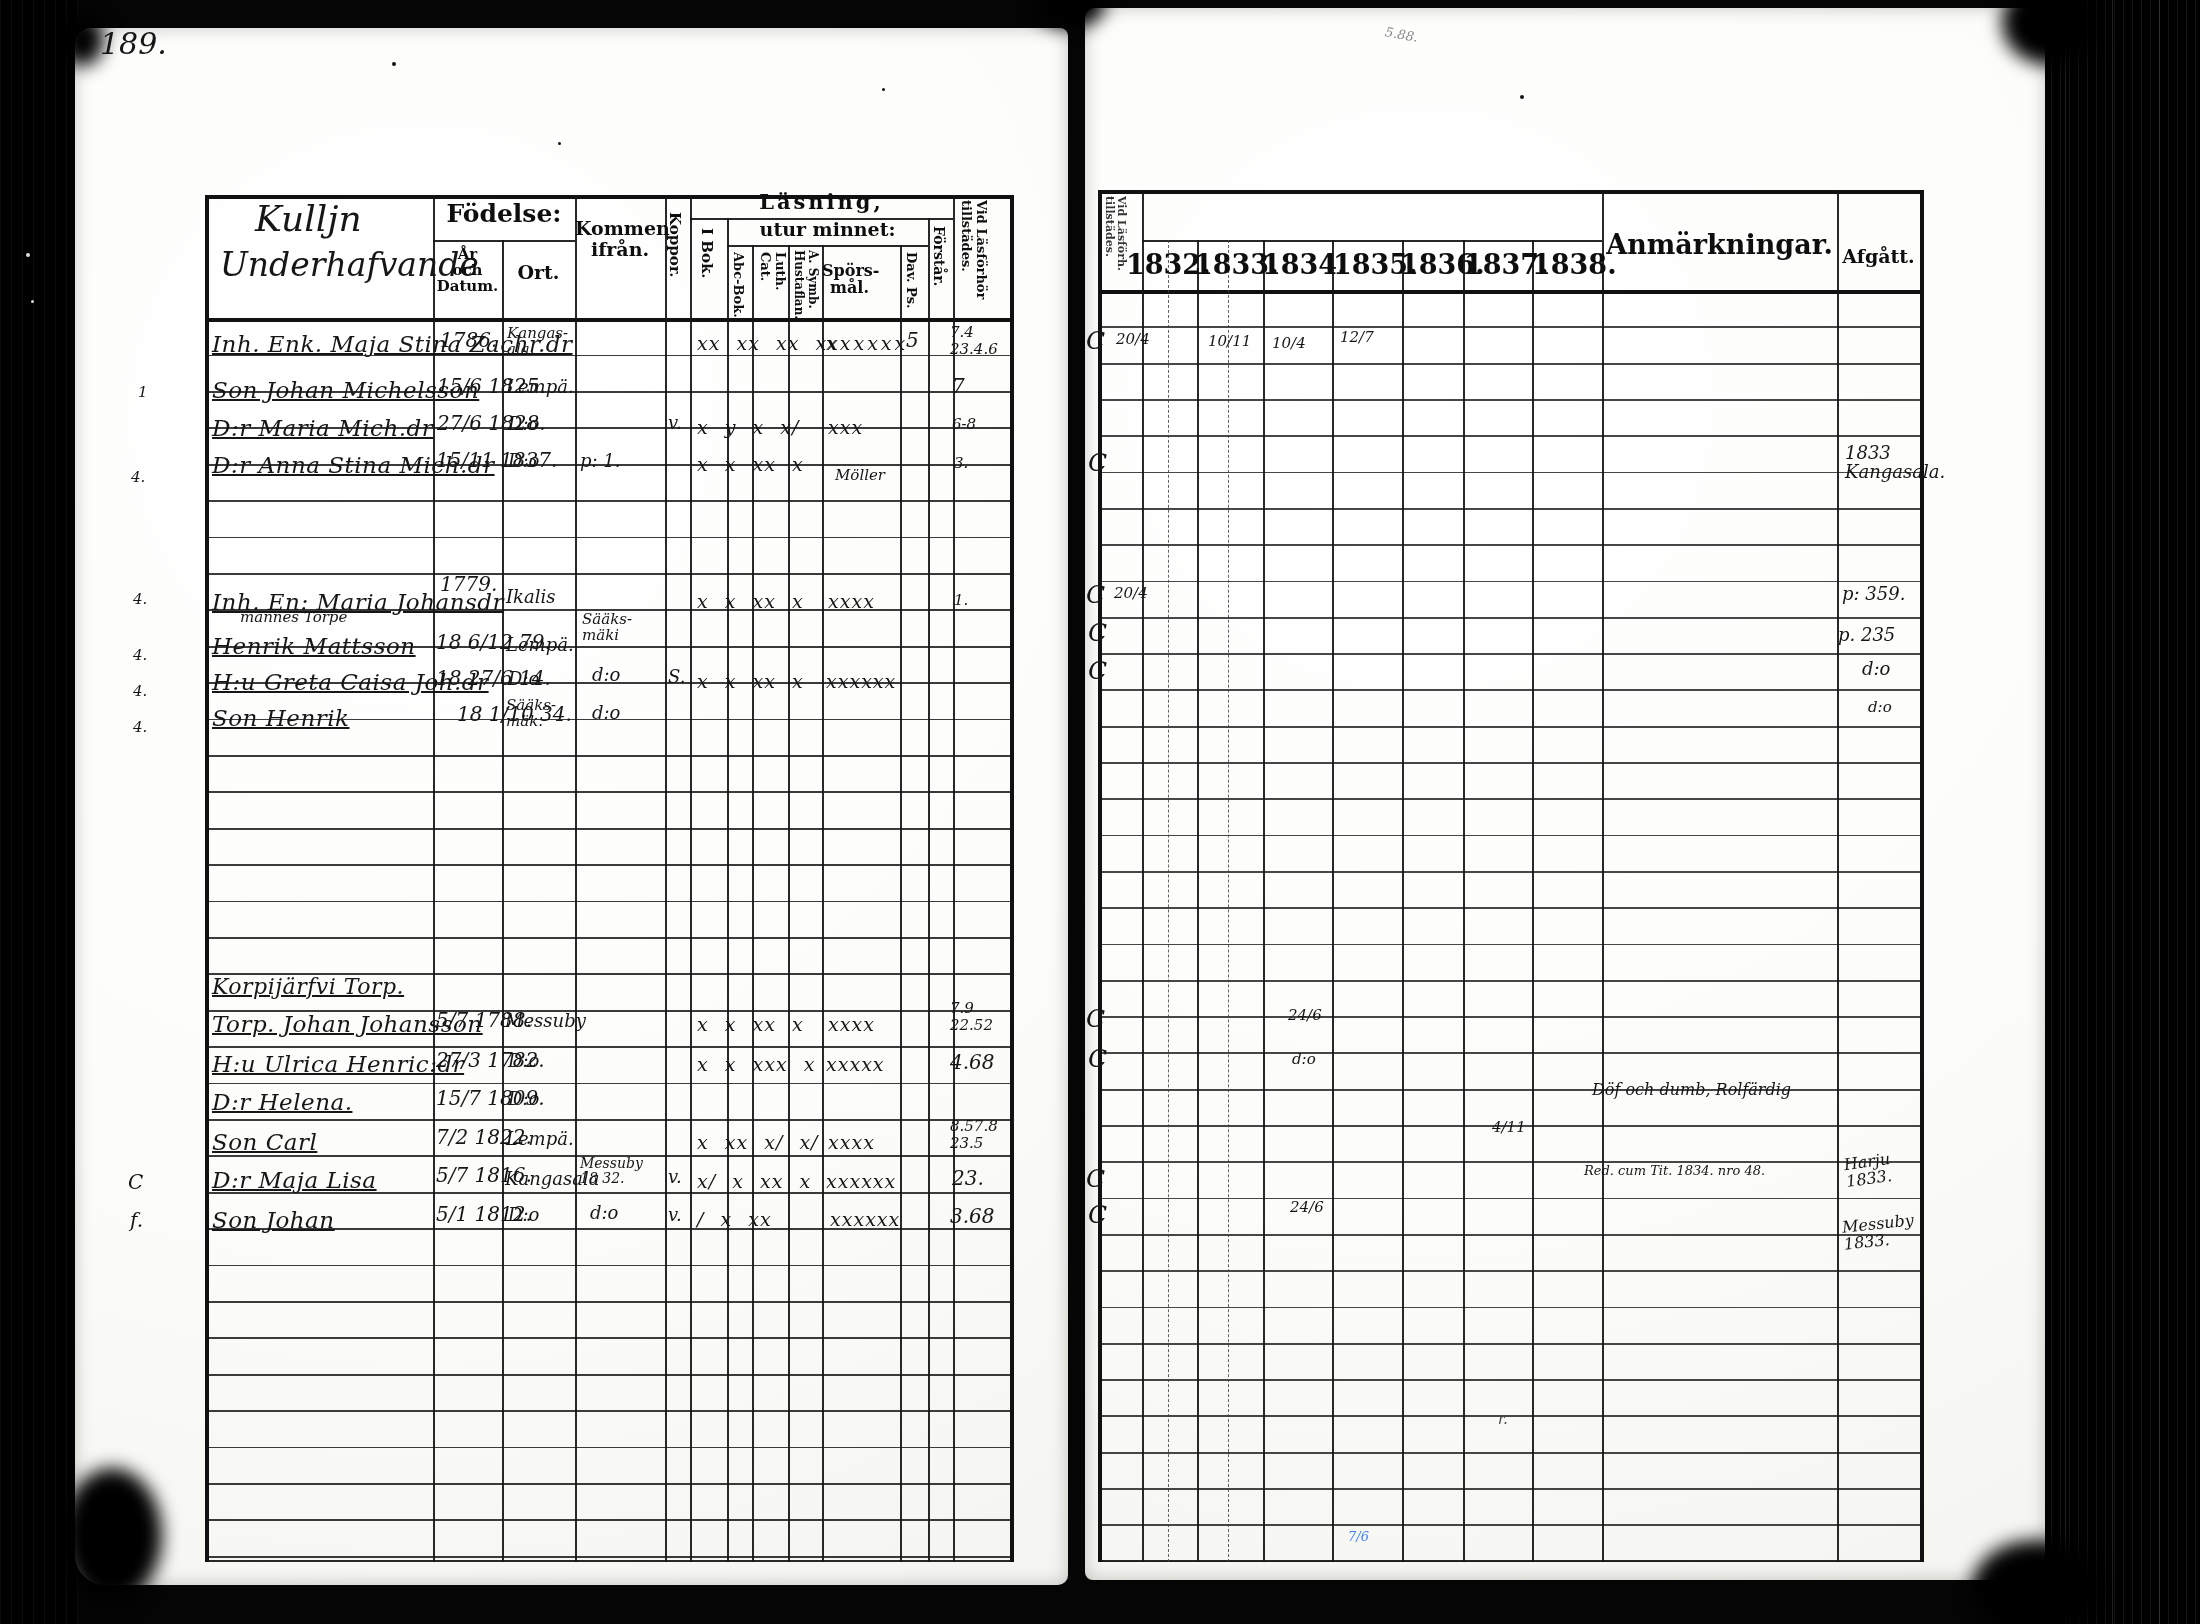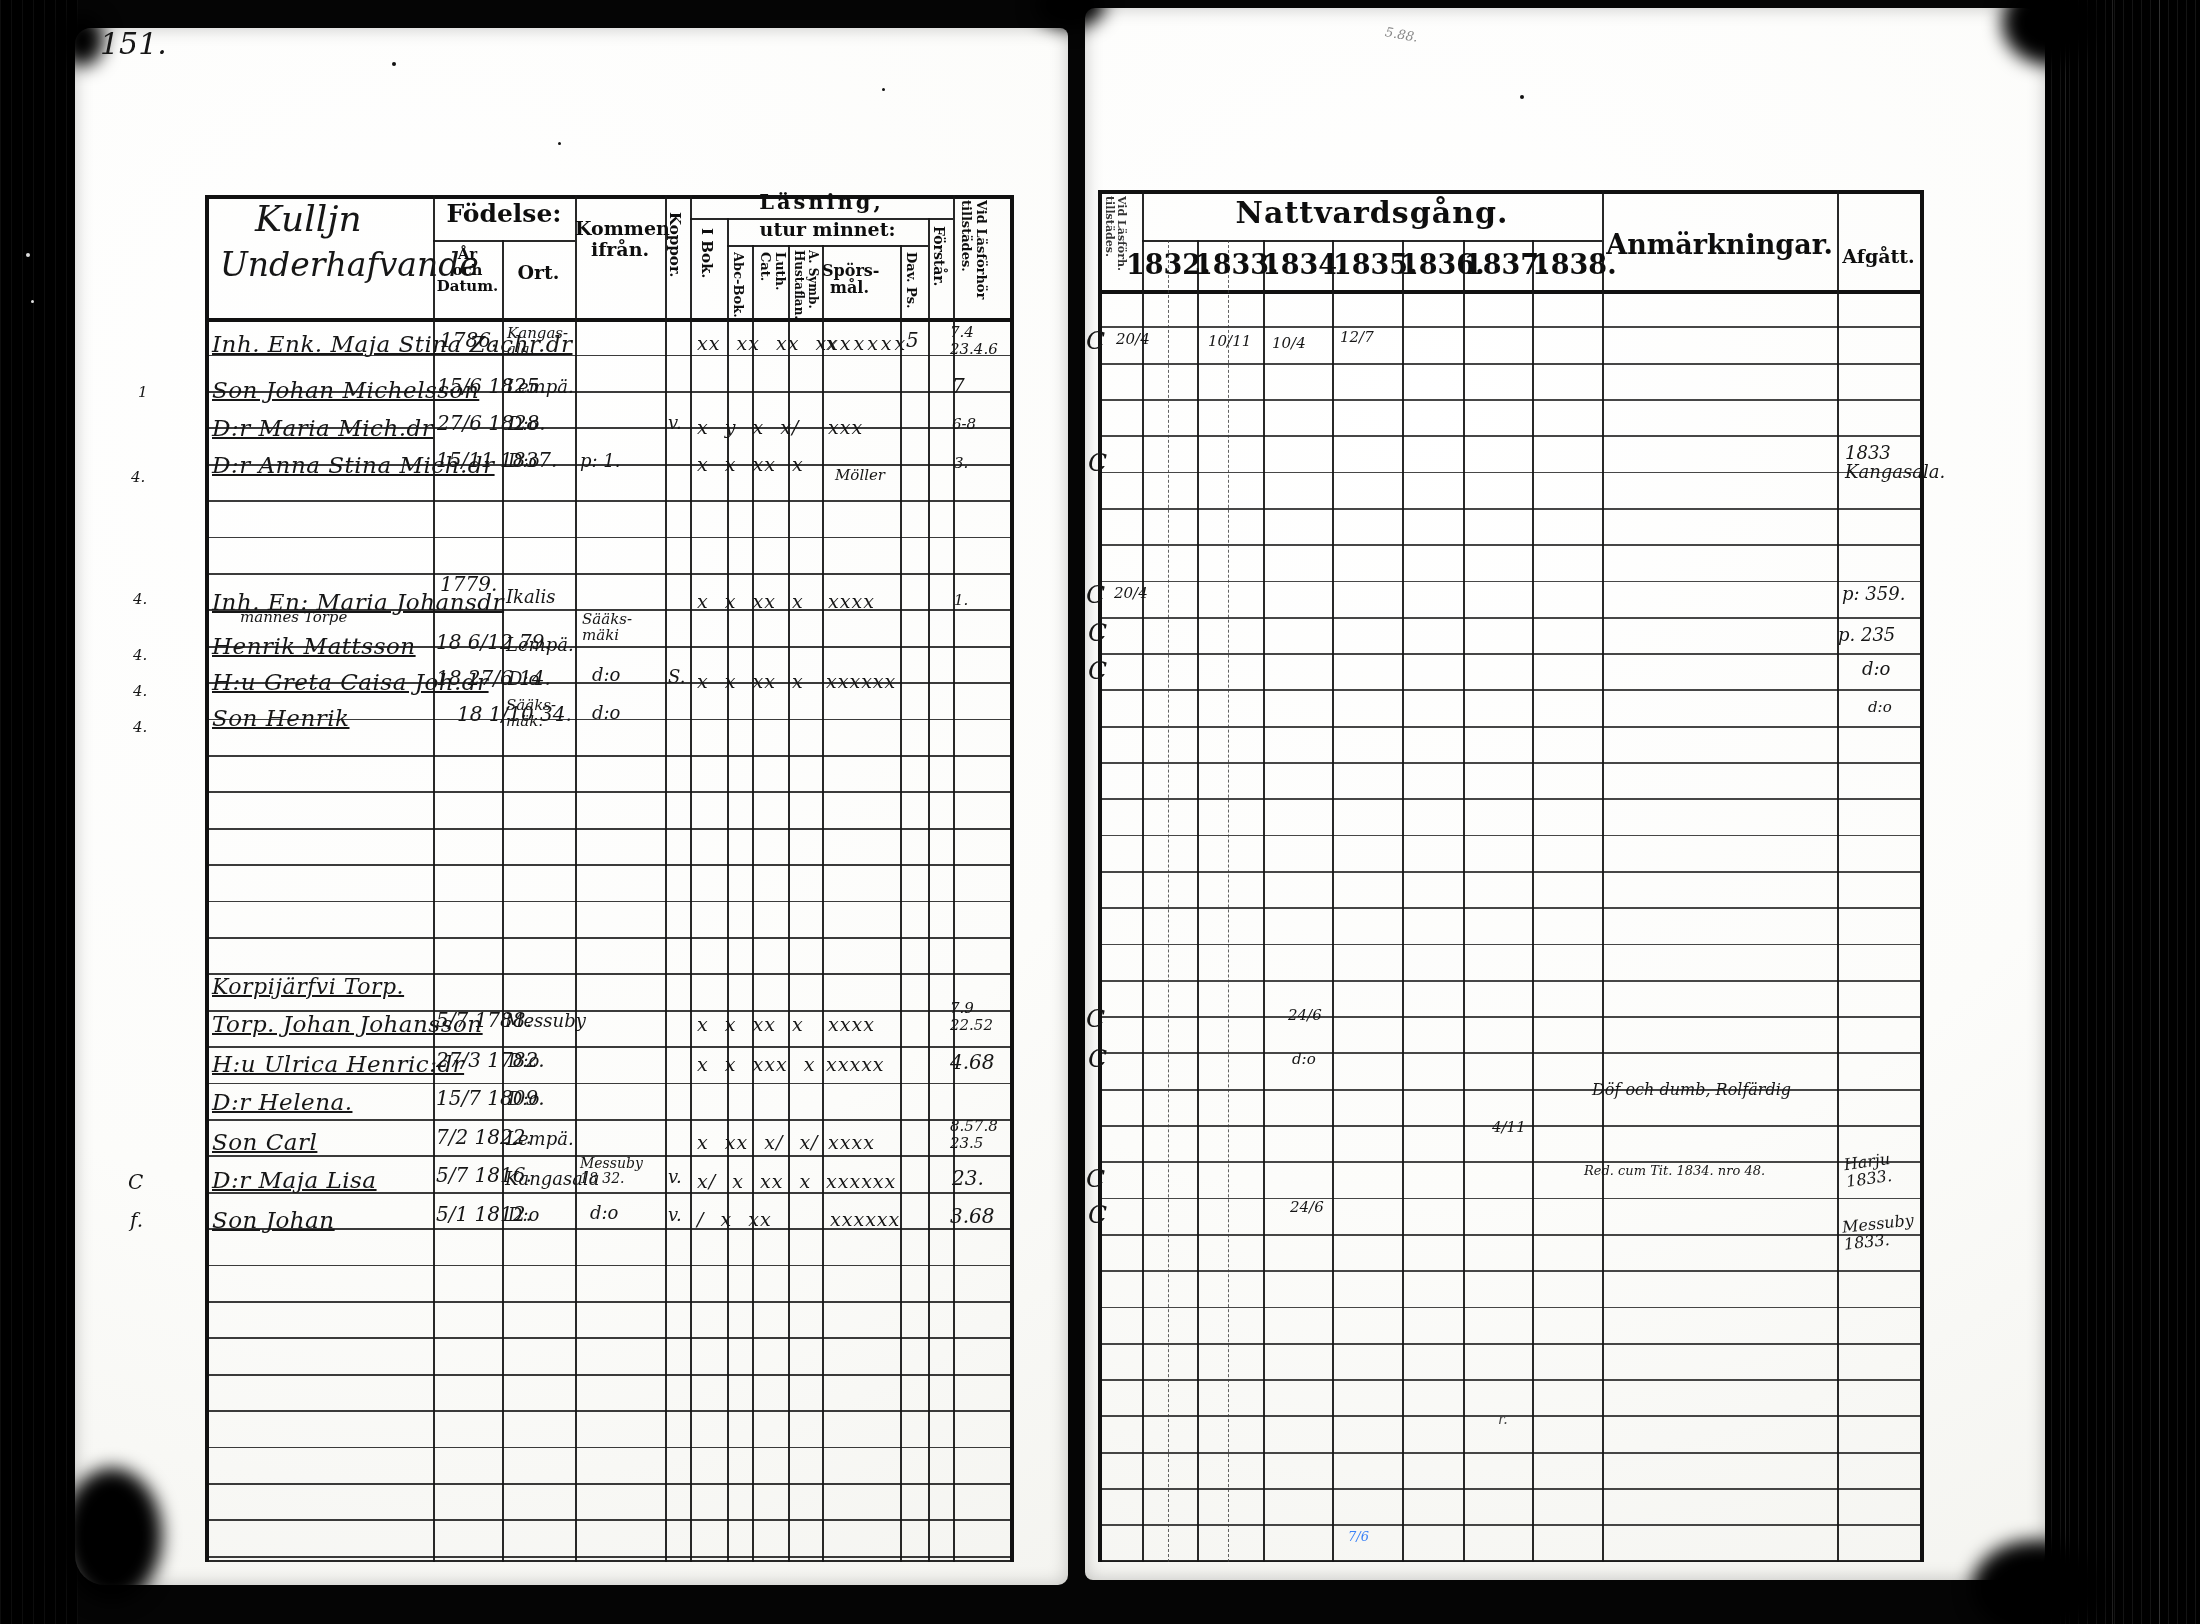--- a/index.html
+++ b/index.html
@@ -96,21 +96,21 @@
   <div class="vdash" style="left:1228px;top:240px;height:1322px;"></div>
   <div class="vline" style="left:1263px;top:240px;height:1322px;"></div>
   <div class="vline" style="left:1332px;top:240px;height:1322px;"></div>
   <div class="vline" style="left:1402px;top:240px;height:1322px;"></div>
   <div class="vline" style="left:1463px;top:240px;height:1322px;"></div>
   <div class="vline" style="left:1532px;top:240px;height:1322px;"></div>
   <div class="vline" style="left:1602px;top:190px;height:1372px;"></div>
   <div class="vline" style="left:1837px;top:190px;height:1372px;"></div>
   <div class="vline thick" style="left:1920px;top:190px;height:1372px;"></div>
 
-  <span class="hw" style="left:100px;top:28px;font-size:30px;">151.</span>
+  <span class="hw" style="left:100px;top:28px;font-size:30px;">189.</span>
   <span class="hw" style="left:255px;top:200px;font-size:36px;">Kulljn</span>
   <span class="hw" style="left:220px;top:248px;font-size:33px;">Underhafvande</span>
 
   <span class="prt" style="left:433px;top:200px;width:142px;font-size:25px;">Födelse:</span>
   <span class="prt" style="left:433px;top:246px;width:69px;font-size:15px;">År
 och
 Datum.</span>
   <span class="prt" style="left:502px;top:262px;width:73px;font-size:19px;">Ort.</span>
   <span class="prt" style="left:575px;top:218px;width:90px;font-size:19px;">Kommen
 ifrån.</span>
@@ -237,21 +237,20 @@
   <span class="hw dt" style="left:130px;top:1210px;">f.</span>
   <span class="hw nm" style="left:212px;top:1208px;">Son Johan</span>
   <span class="hw dt" style="left:436px;top:1204px;">5/1 1812.</span>
   <span class="hw ot" style="left:508px;top:1206px;">D:o</span>
   <span class="hw ot" style="left:590px;top:1204px;">d:o</span>
   <span class="hw ot" style="left:668px;top:1206px;">v.</span>
   <span class="hw mk" style="left:697px;top:1210px;">/ x xx</span>
   <span class="hw mk" style="left:830px;top:1210px;">xxxxxx</span>
   <span class="hw dt" style="left:950px;top:1206px;">3.68</span>
 
-  <span class="prt" style="left:1142px;top:197px;width:460px;font-size:30px;letter-spacing:1px;">Nattvardsgång.</span>
   <span class="prt vt" style="left:1102px;top:196px;height:95px;font-size:11px;color:#333;">Vid Läsförh.
 tillstädes.</span>
   <span class="prt" style="left:1126px;top:250px;font-size:27px;">1832.</span>
   <span class="prt" style="left:1194px;top:250px;font-size:27px;">1833.</span>
   <span class="prt" style="left:1262px;top:250px;font-size:27px;">1834.</span>
   <span class="prt" style="left:1333px;top:250px;font-size:27px;">1835.</span>
   <span class="prt" style="left:1400px;top:250px;font-size:27px;">1836.</span>
   <span class="prt" style="left:1464px;top:250px;font-size:27px;">1837.</span>
   <span class="prt" style="left:1532px;top:250px;font-size:27px;">1838.</span>
   <span class="prt" style="left:1602px;top:230px;width:235px;font-size:27px;">Anmärkningar.</span>

